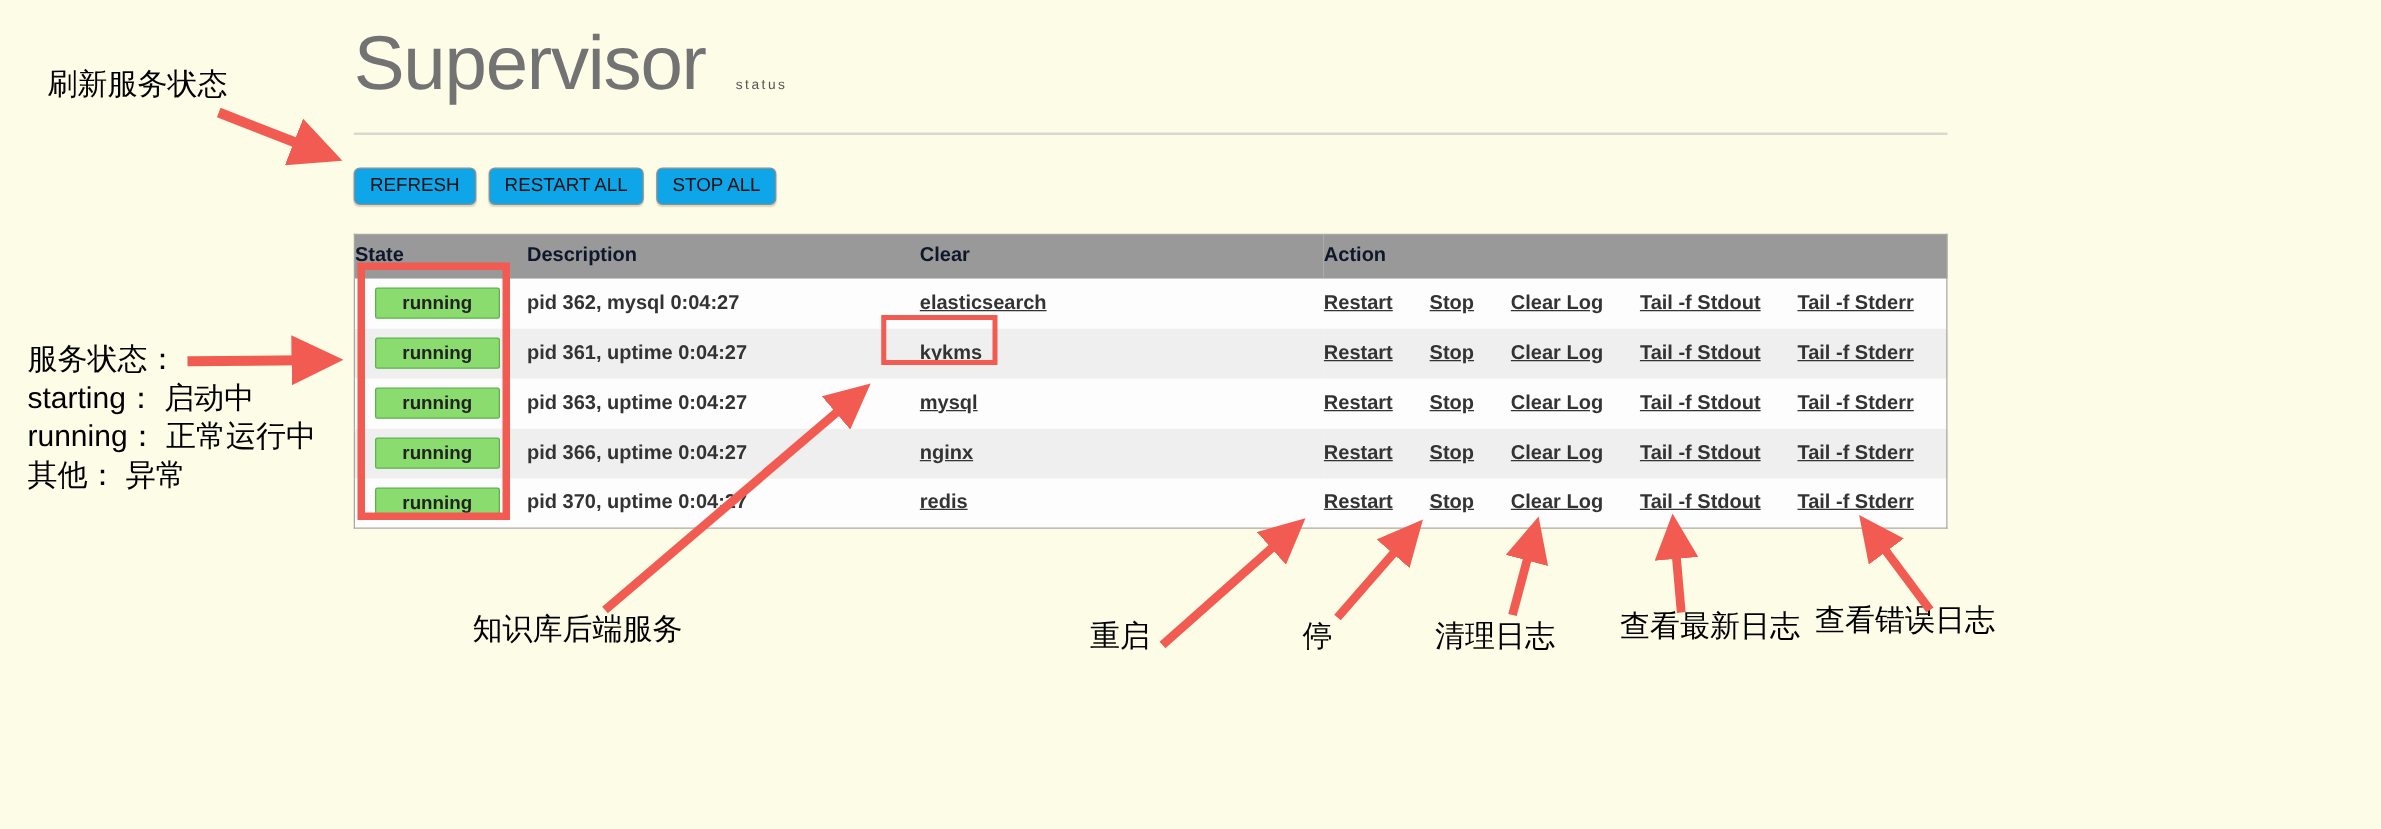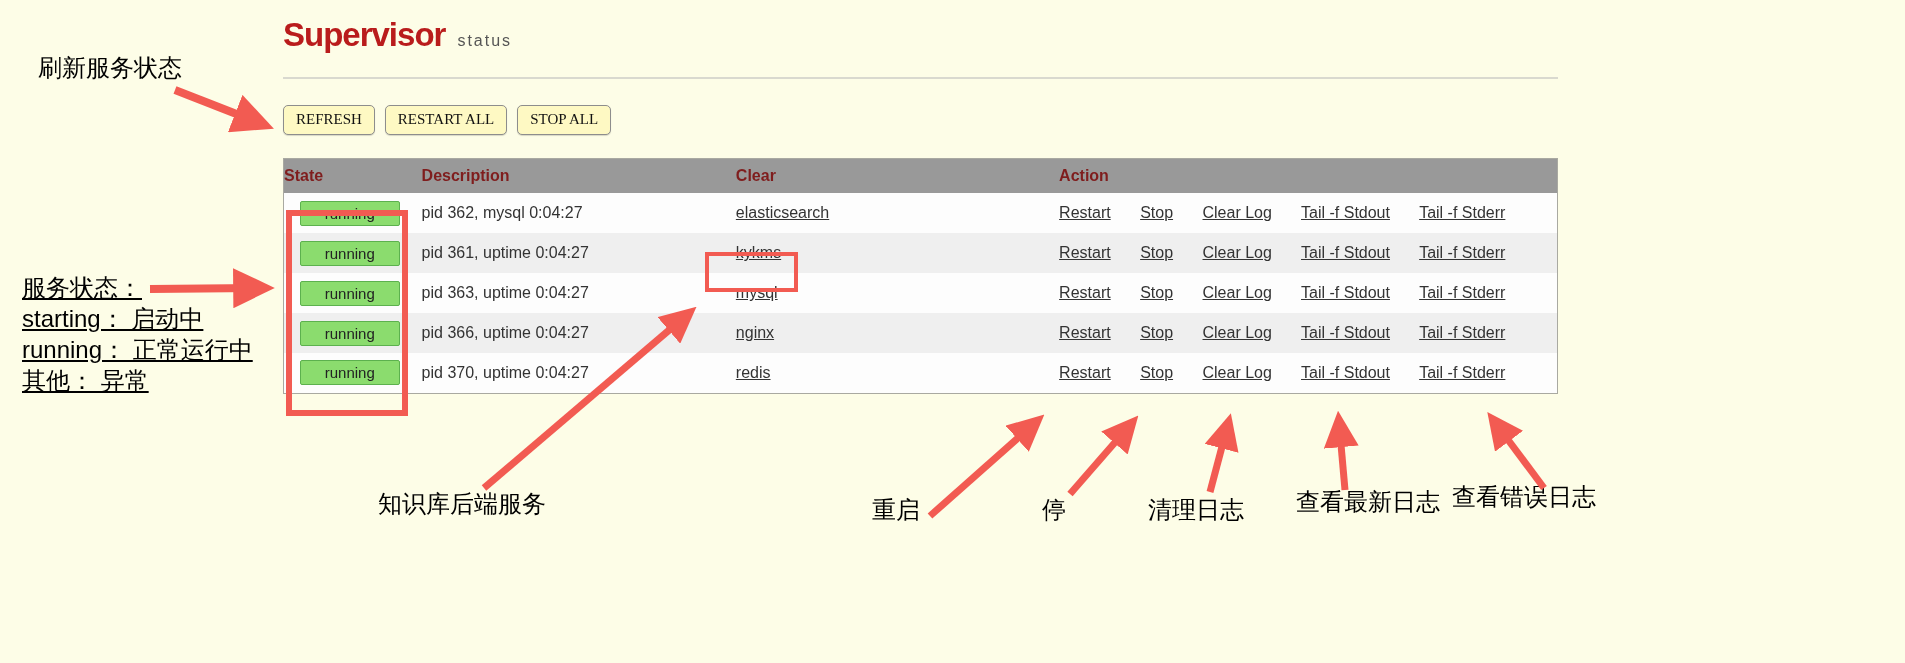--- a/index.html
+++ b/index.html
@@ -9,71 +9,71 @@
     font-family:"Liberation Sans", sans-serif;
     position:relative;
     overflow:hidden;
     color:#333;
   }
   .content { position:absolute; left:283px; top:0; width:1275px; }
 
   
   .logo-row { padding-top:18px; display:flex; align-items:baseline; }
   .logo-main {
-    color:#b91c1c; font-size:33px; font-weight:bold; letter-spacing:-1px;
+    color:#737373; font-size:61px; font-weight:normal; letter-spacing:-1px;
     line-height:1.05;
   }
-  .logo-sub { color:#555; font-size:16px; letter-spacing:2px; margin-left:12px; }
+  .logo-sub { color:#555; font-size:11px; letter-spacing:2px; margin-left:24px; }
   .rule { border:none; border-top:2px solid #d9d9cf; margin-top:24px; }
 
   
   .toolbar { margin-top:26px; display:flex; gap:10px; }
   .btn {
-    font-family:Liberation Serif, serif;
+    font-family:Liberation Sans, sans-serif;
     font-size:15px; color:#111;
-    background:#fef9c3;
+    background:#0ea5e9;
     border:1px solid #8d8d8d; border-radius:5px;
     padding:5px 12px 6px 12px;
     box-shadow:0 1px 1px rgba(0,0,0,.15);
     cursor:pointer;
   }
 
   
   table.proc {
     margin-top:23px; width:1275px;
     border-collapse:collapse;
     border:1px solid #a9a9a1;
     font-size:16px;
   }
   table.proc th {
-    background:#999999; color:#7f1d1d; font-weight:bold;
+    background:#999999; color:#0f172a; font-weight:bold;
     height:35px; text-align:left; font-size:16px;
   }
-  table.proc td { height:40px; background:#fdfdfd; }
+  table.proc td { height:40px; background:#fdfdfd;font-weight:bold; }
   table.proc tr.shade td { background:#efefef; }
   .col-state  { width:132px; text-align:center; }
   th.col-state { text-align:center; }
   .col-desc   { width:320px; padding-left:6px; }
   .col-name   { width:323px; }
   .col-action { width:498px; }
   .badge {
     display:inline-block; width:100px; height:25px; line-height:24px;
     background:#8bdc6e; border:1px solid #5cb14e; border-radius:2px;
     color:#222; font-size:15px; text-align:center;
   }
   a.plink, a.alink { color:#333; text-decoration:underline; cursor:pointer; }
   .col-action a.alink { margin-right:25px; }
   .col-action a.alink:last-child { margin-right:0; }
 
   
   .ann {
     position:absolute; color:#000000; font-size:24px; line-height:1.3;
     white-space:nowrap;
   }
-  .legend div { line-height:31px;text-decoration:underline; }
+  .legend div { line-height:31px; }
   .ann-rect { position:absolute; border-style:solid; border-color:#f25b52; }
   #state-rect { left:286px; top:210px; width:122px; height:206px; border-width:6px; }
   #kykms-rect { left:705px; top:252px; width:93px;  height:40px;  border-width:4px; }
   svg.overlay { position:absolute; left:0; top:0; pointer-events:none; }
 </style>
 </head>
 <body>
 
 <div class="content">
   <div class="logo-row">

